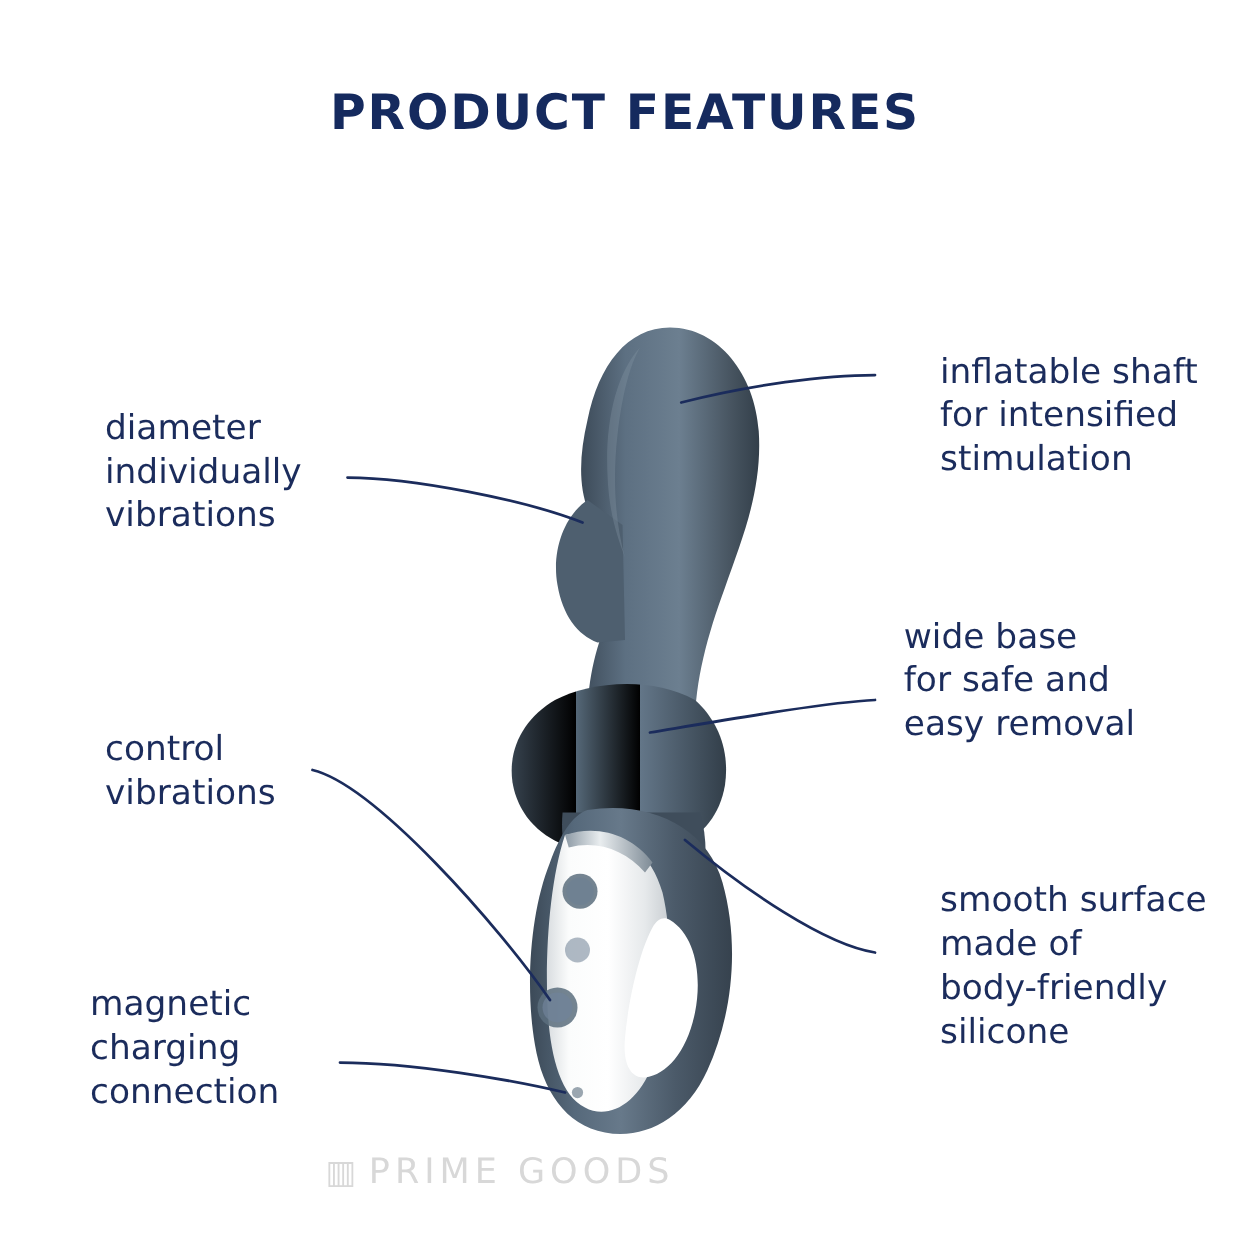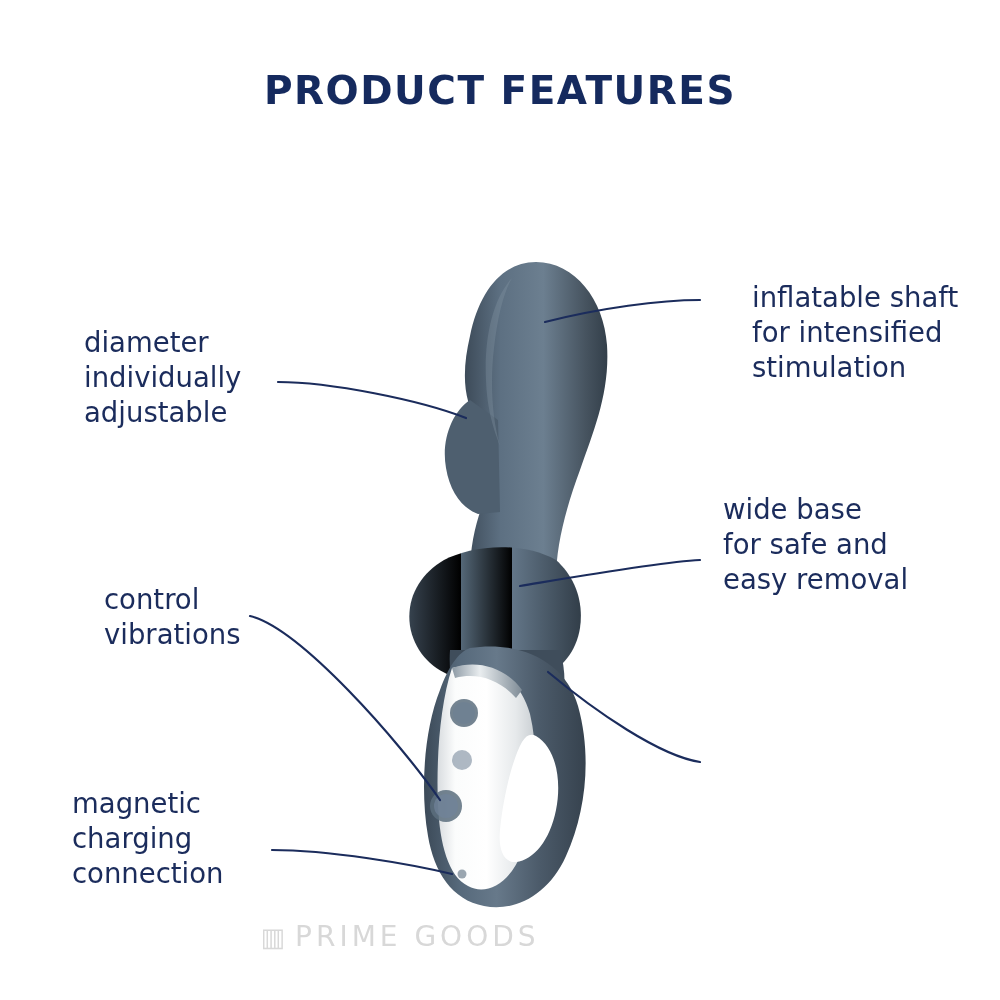--- a/index.html
+++ b/index.html
@@ -41,21 +41,21 @@
     color: #1b2c5c;
     white-space: pre-line;
   }
   .callout.right { text-align: left; margin-left: 40px; }
   .callout.left  { text-align: left; }
 
   #c-inflatable { left: 712px; top: 280px; }
   #c-widebase   { left: 683px; top: 492px; }
   #c-smooth     { left: 712px; top: 703px; }
   #c-diameter   { left: 84px;  top: 325px; }
-  #c-control    { left: 84px;  top: 582px; margin-left: 20px; }
+  #c-control    { left: 84px;  top: 582px; }
   #c-magnetic   { left: 72px;  top: 786px; }
 
   svg.overlay {
     position: absolute;
     left: 0; top: 0;
     width: 1000px;
     height: 1000px;
     pointer-events: none;
   }
   .watermark {
@@ -215,24 +215,28 @@
   </svg>
 
   <div class="callout right" id="c-inflatable">inflatable shaft
 for intensified
 stimulation</div>
 
   <div class="callout right" id="c-widebase">wide base
 for safe and
 easy removal</div>
 
+  <div class="callout right" id="c-smooth">smooth surface
+made of
+body-friendly
+silicone</div>
 
   <div class="callout left" id="c-diameter">diameter
 individually
-adjustable</div>
+vibrations</div>
 
   <div class="callout left" id="c-control">control
 vibrations</div>
 
   <div class="callout left" id="c-magnetic">magnetic
 charging
 connection</div>
 
   <div class="watermark">
     <span class="mark-glyph">▥</span><span>PRIME GOODS</span>

